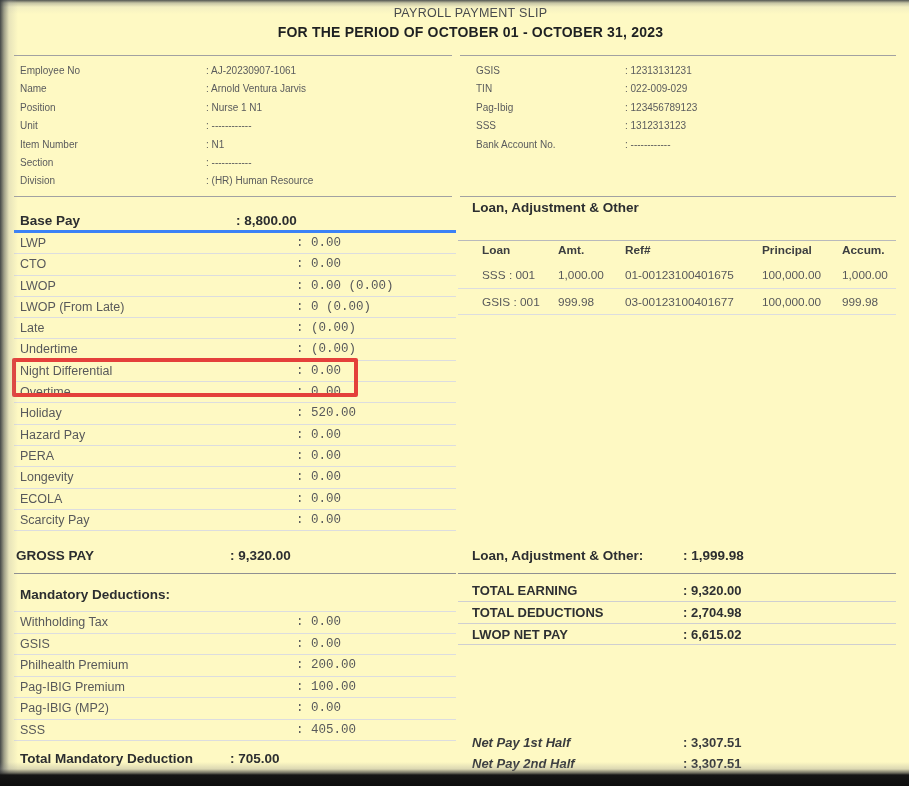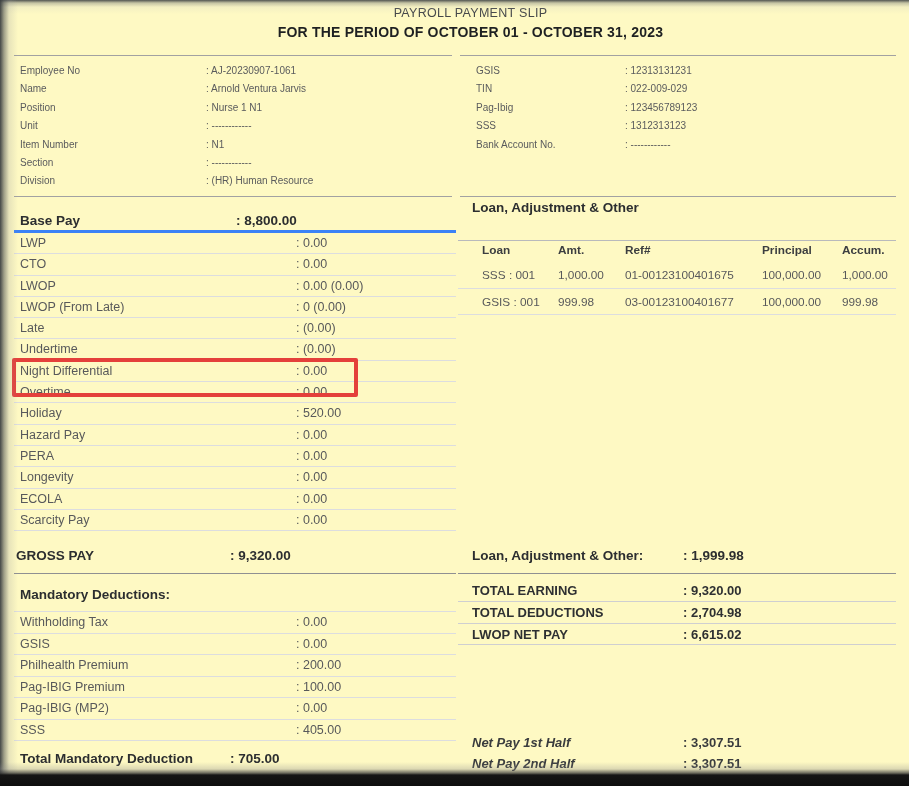--- a/index.html
+++ b/index.html
@@ -34,21 +34,21 @@
   .emp-right .emp-row .lbl { padding-left:16px; }
   .emp-left  .emp-row .val { position:absolute; left:192px; top:0; }
   .emp-right .emp-row .val { position:absolute; left:165px; top:0; }
   .hdr-row { position:absolute; font-size:13.5px; font-weight:bold; color:#2c2e30; }
   .hdr-row .val { position:absolute; top:0; white-space:nowrap; }
 
   .earn-rows { position:absolute; left:14px; top:230px; width:442px; border-top:3px solid #3b82f6; }
   .earn-rows .row, .ded-rows .row { position:relative; height:21.3px; line-height:21.3px; font-size:12.5px;
     border-bottom:1px solid #dcdddf; box-sizing:border-box; color:#58595b; }
   .earn-rows .row .lbl, .ded-rows .row .lbl { padding-left:6px; }
-  .earn-rows .row .val, .ded-rows .row .val { position:absolute; left:282px; top:0; white-space:nowrap; }
+  .earn-rows .row .val, .ded-rows .row .val { position:absolute; left:282px; top:0; white-space:nowrap;font-family:Liberation Mono, monospace; }
 
   .ded-rows { position:absolute; left:14px; top:611px; width:442px; border-top:1px solid #dcdddf; }
   .ded-rows .row { height:21.5px; line-height:21.5px; }
 
   .divider { position:absolute; height:0; border-top:1px solid #8f9092; }
 
   .highlight-box { position:absolute; left:12px; top:358px; width:338px; height:31px;
     border:4px solid #e4403b; border-radius:2px; z-index:40; background:transparent; }
 
   

